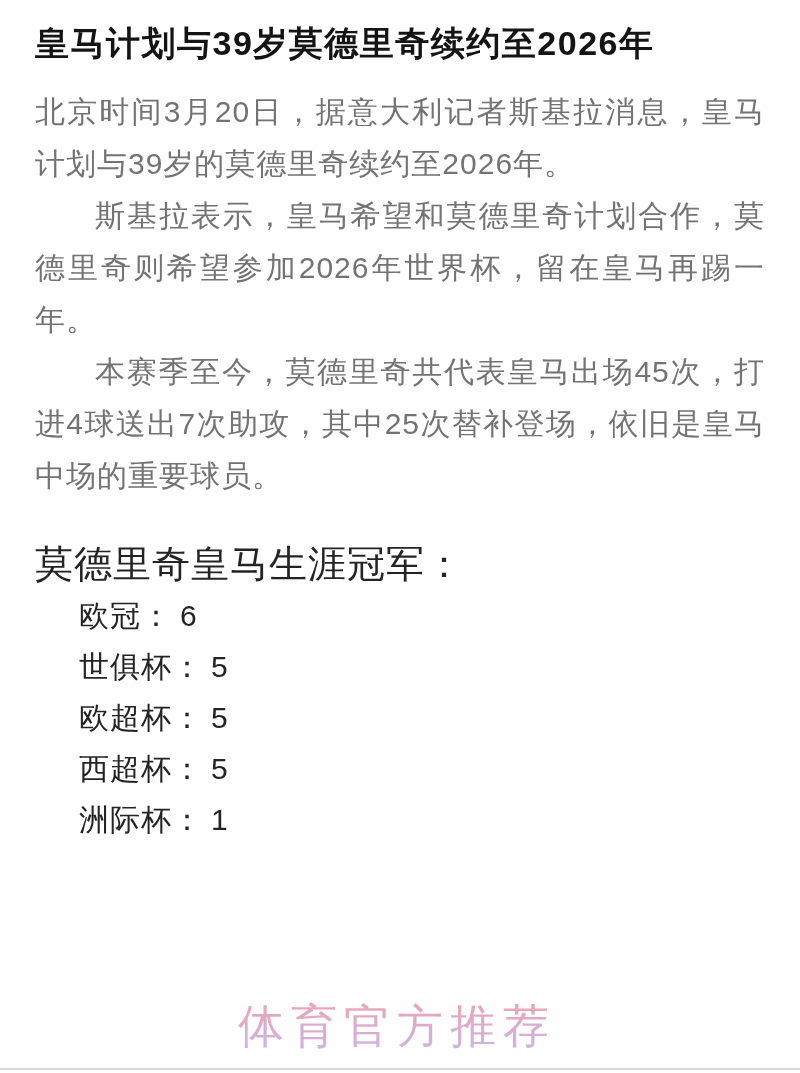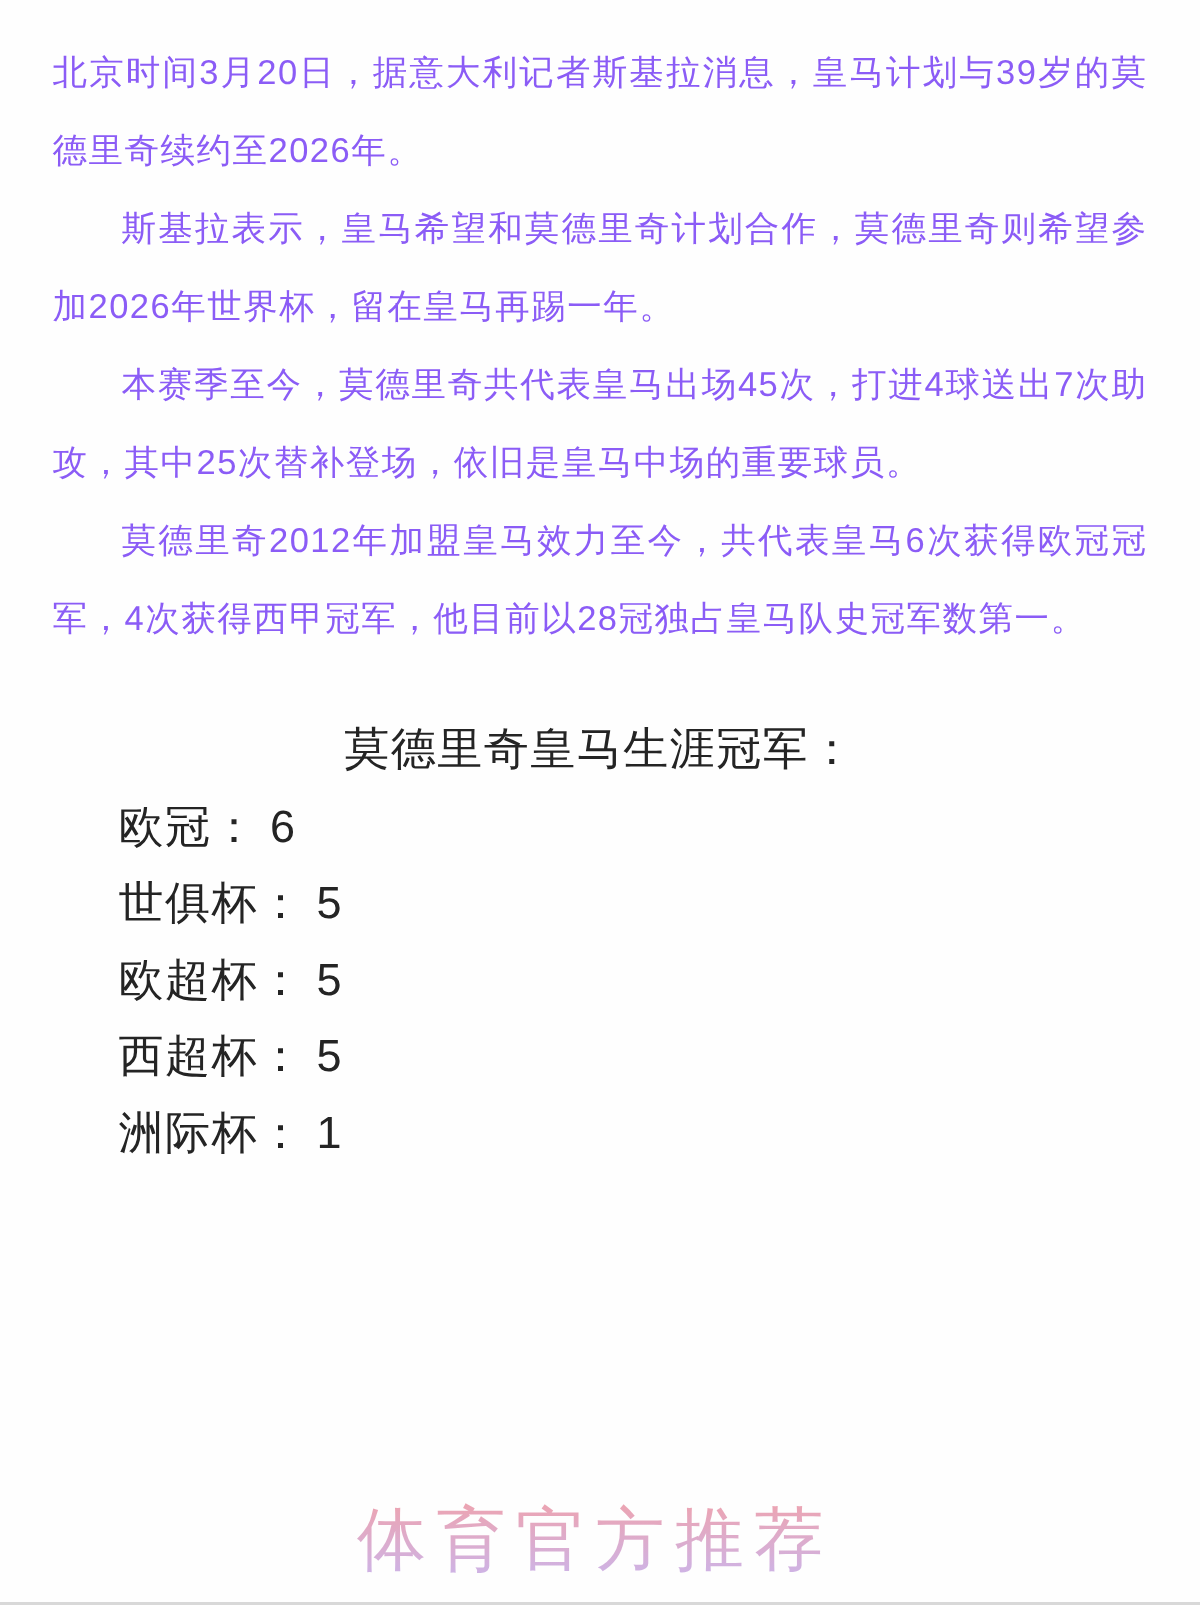--- a/index.html
+++ b/index.html
@@ -17,37 +17,36 @@
   }
   .title {
     font-size: 34px;
     line-height: 42px;
     font-weight: 700;
     color: #141414;
     margin: 0 0 22px 0;
     letter-spacing: 1.5px;
   }
   .para {
-    font-size: 23px;
+    font-size: 30px;
     line-height: 52px;
-    color: #8b5cf6;
+    color: #737373;
     margin: 0;
     text-align: justify;
     letter-spacing: 1px;
   }
   .para.indent {
     text-indent: 2em;
   }
   .honors-heading {
     margin-top: 36px;
-    font-size: 30px;
+    font-size: 38px;
     line-height: 52px;
     color: #242424;
     letter-spacing: 1px;
-    text-align: center;
   }
   .honor-row {
     font-size: 30px;
     line-height: 51px;
     color: #242424;
     letter-spacing: 1px;
     margin-left: 44px;
   }
   .honor-count {
     margin-left: 8px;
@@ -74,28 +73,28 @@
     width: 800px;
     height: 2px;
     background: #d8d8d8;
   }
 </style>
 </head>
 <body style="background: rgb(254, 254, 254);">
 
 <div class="article">
 
+  <h1 class="title">皇马计划与39岁莫德里奇续约至2026年</h1>
 
   <p class="para">北京时间3月20日，据意大利记者斯基拉消息，皇马计划与39岁的莫德里奇续约至2026年。</p>
 
   <p class="para indent">斯基拉表示，皇马希望和莫德里奇计划合作，莫德里奇则希望参加2026年世界杯，留在皇马再踢一年。</p>
 
   <p class="para indent">本赛季至今，莫德里奇共代表皇马出场45次，打进4球送出7次助攻，其中25次替补登场，依旧是皇马中场的重要球员。</p>
 
-  <p class="para indent">莫德里奇2012年加盟皇马效力至今，共代表皇马6次获得欧冠冠军，4次获得西甲冠军，他目前以28冠独占皇马队史冠军数第一。</p>
 
   <div class="honors-heading">莫德里奇皇马生涯冠军：</div>
 
   <div class="honor-row">
     <span>欧冠</span><span>：</span><span class="honor-count">6</span>
   </div>
 
 
   <div class="honor-row">
     <span>世俱杯</span><span>：</span><span class="honor-count">5</span>

